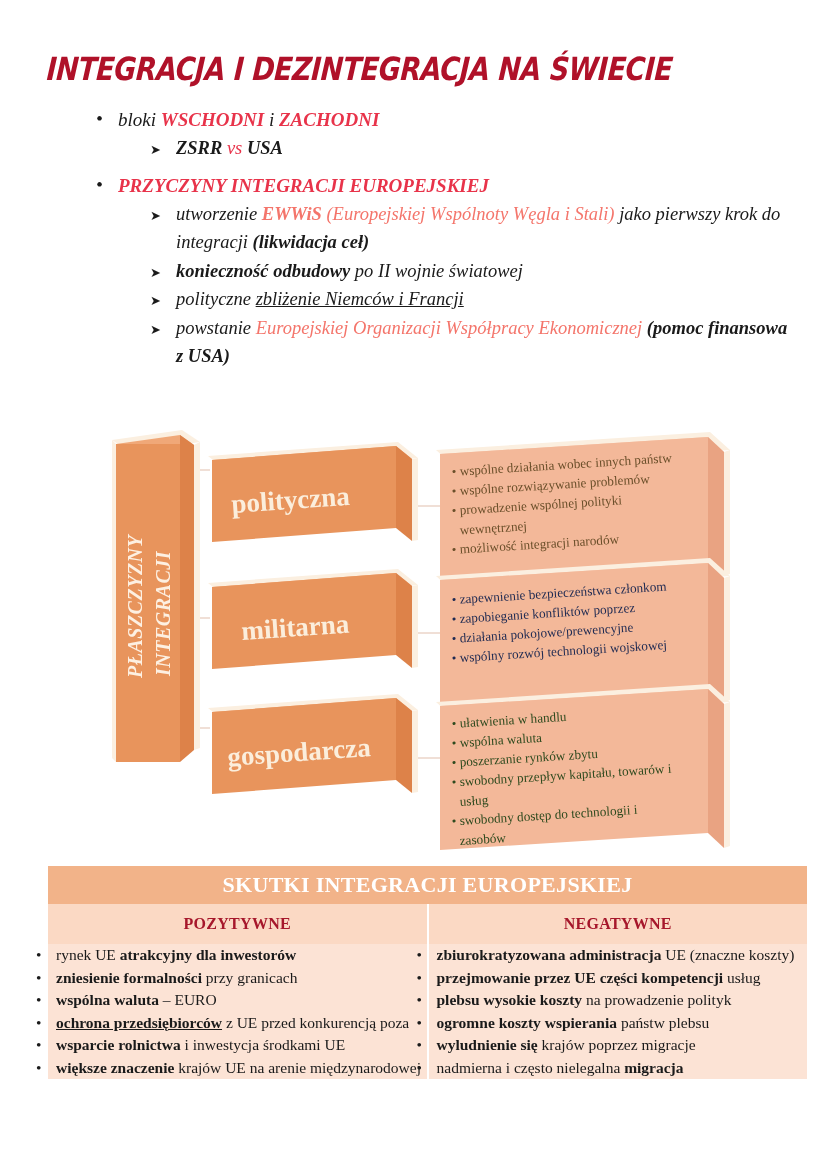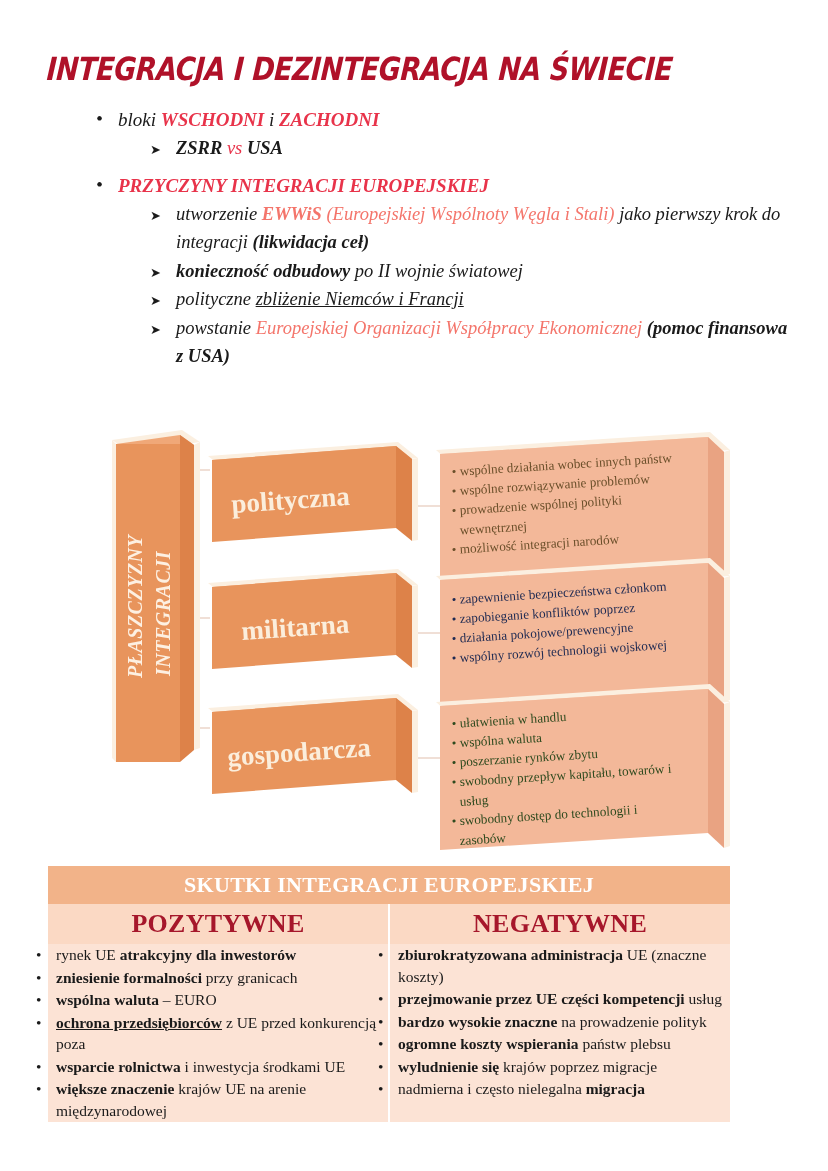--- a/index.html
+++ b/index.html
@@ -96,41 +96,41 @@
   }
   .boxtxt {
     font-family: "Liberation Serif", serif;
     font-size: 13.2px;
   }
 
   
   #effects-table {
     position: absolute;
     left: 48px; top: 866px;
-    width: 682px;
+    width: 759px;
     border-collapse: collapse;
     table-layout: fixed;
   }
   #effects-table th, #effects-table td { padding: 0; }
   .tbl-title {
     background: #F2B389;
     color: #ffffff;
     font-family: "Liberation Serif", serif;
     font-weight: bold;
     font-size: 22px;
     text-align: center;
     height: 38px;
     letter-spacing: 0.3px;
   }
   .tbl-sub {
     background: #FBD9C4;
     color: #A6172B;
     font-family: "Liberation Serif", serif;
     font-weight: bold;
-    font-size: 26px;
+    font-size: 16px;
     text-align: center;
     height: 40px;
     letter-spacing: 0.3px;
   }
   .tbl-sub.left  { border-right: 2px solid #ffffff; }
   .tbl-body {
     background: #FCE3D5;
     vertical-align: top;
     padding: 10px 10px 12px 10px;
     font-size: 15.5px;
@@ -297,21 +297,21 @@
             <li><span class="dot">•</span><span style="font-weight: bold;">wspólna waluta</span><span> – EURO</span></li>
             <li><span class="dot">•</span><span style="font-weight: bold; text-decoration: underline;">ochrona przedsiębiorców</span><span> z UE przed konkurencją poza</span></li>
             <li><span class="dot">•</span><span style="font-weight: bold;">wsparcie rolnictwa</span><span> i inwestycja środkami UE</span></li>
             <li><span class="dot">•</span><span style="font-weight: bold;">większe znaczenie</span><span> krajów UE na arenie międzynarodowej</span></li>
           </ul>
     </td>
     <td class="tbl-body">
       <ul id="neg-list">
             <li><span class="dot">•</span><span style="font-weight: bold;">zbiurokratyzowana administracja</span><span> UE (znaczne koszty)</span></li>
             <li><span class="dot">•</span><span style="font-weight: bold;">przejmowanie przez UE części kompetencji</span><span> usług</span></li>
-            <li><span class="dot">•</span><span style="font-weight: bold;">bardzo wysokie znaczne</span><span> na prowadzenie polityk</span></li>
+            <li><span class="dot">•</span><span style="font-weight: bold;">plebsu wysokie koszty</span><span> na prowadzenie polityk</span></li>
             <li><span class="dot">•</span><span style="font-weight: bold;">ogromne koszty wspierania</span><span> państw plebsu</span></li>
             <li><span class="dot">•</span><span style="font-weight: bold;">wyludnienie się</span><span> krajów poprzez migracje</span></li>
             <li><span class="dot">•</span><span>nadmierna i często nielegalna </span><span style="font-weight: bold;">migracja</span></li>
           </ul>
     </td>
   </tr>
 </tbody>
   </table>
 
 </body></html>

